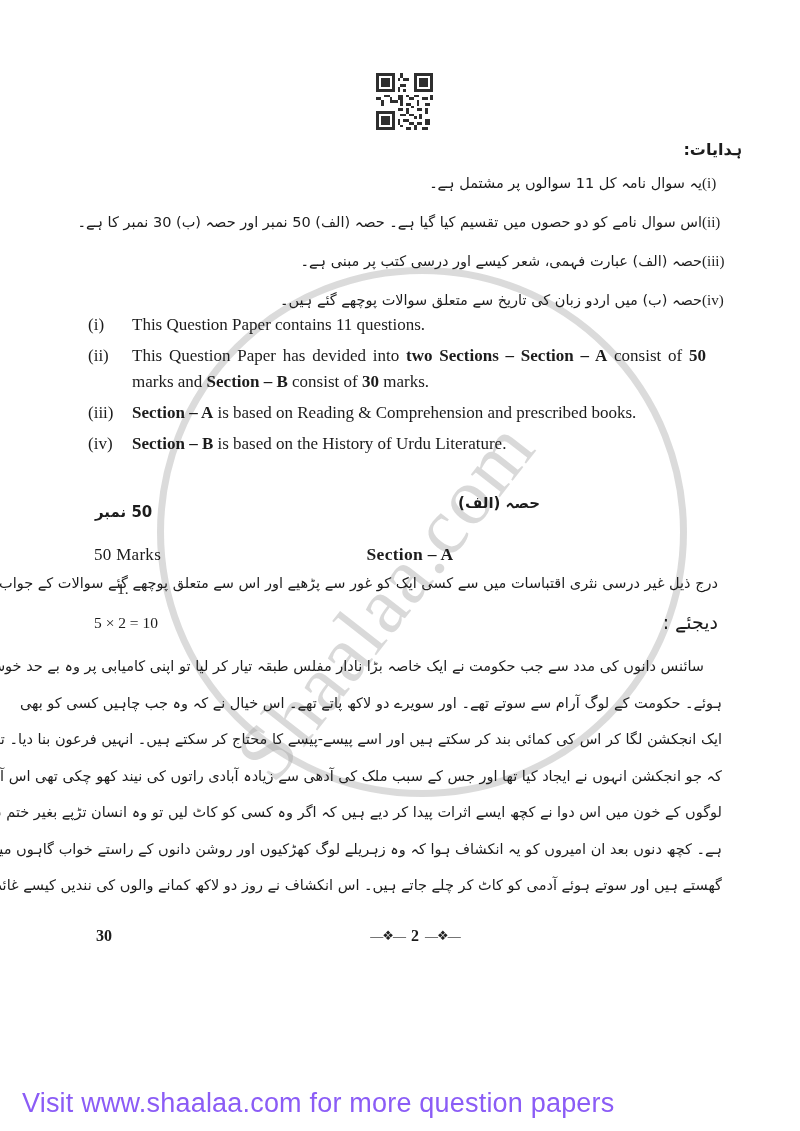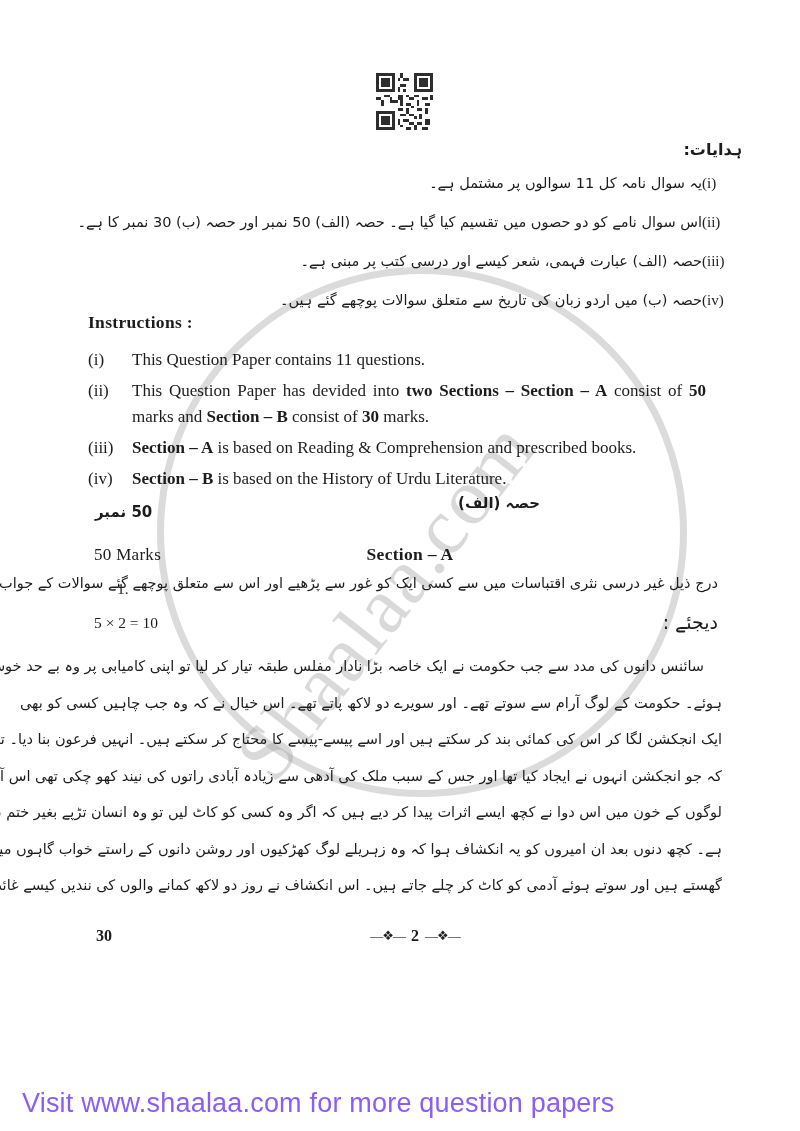--- a/index.html
+++ b/index.html
@@ -135,21 +135,20 @@
     <div class="u-label">(iii)</div>
     <div class="u-text urdu">حصہ (الف) عبارت فہمی، شعر کیسے اور درسی کتب پر مبنی ہے۔</div>
   </div>
   <div class="u-row">
     <div class="u-label">(iv)</div>
     <div class="u-text urdu">حصہ (ب) میں اردو زبان کی تاریخ سے متعلق سوالات پوچھے گئے ہیں۔</div>
   </div>
 </div>
 
 <div class="abs content" id="en-instr">
-  <div class="heading">Instructions :</div>
   <div class="e-row">
     <div class="e-label">(i)</div>
     <div class="e-text"><span>This Question Paper contains 11 questions.</span></div>
   </div>
   <div class="e-row">
     <div class="e-label">(ii)</div>
     <div class="e-text"><span>This Question Paper has devided into </span><span class="b">two Sections – Section – A</span><span> consist of </span><span class="b">50</span><span> marks and </span><span class="b">Section – B</span><span> consist of </span><span class="b">30</span><span> marks.</span></div>
   </div>
   <div class="e-row">
     <div class="e-label">(iii)</div>

